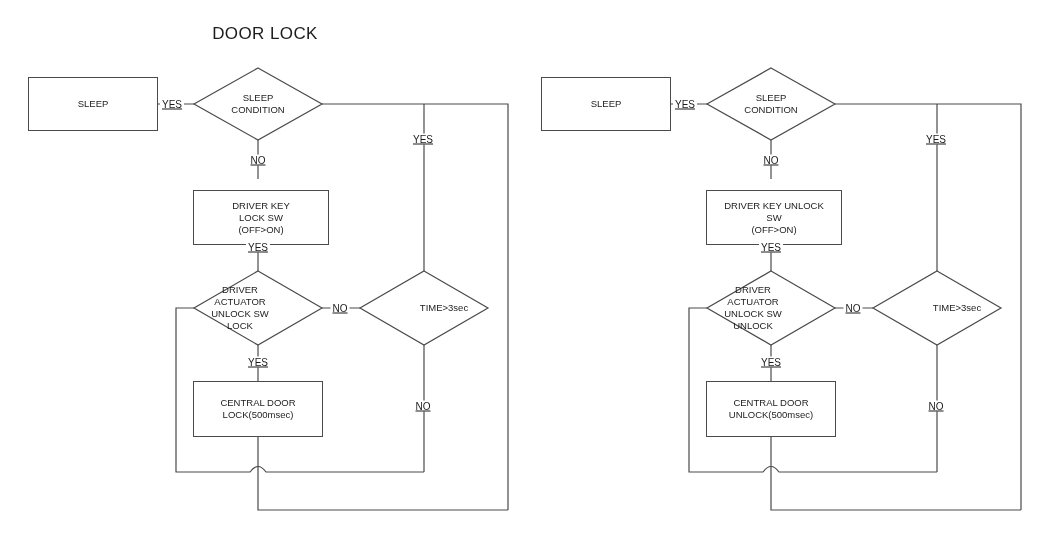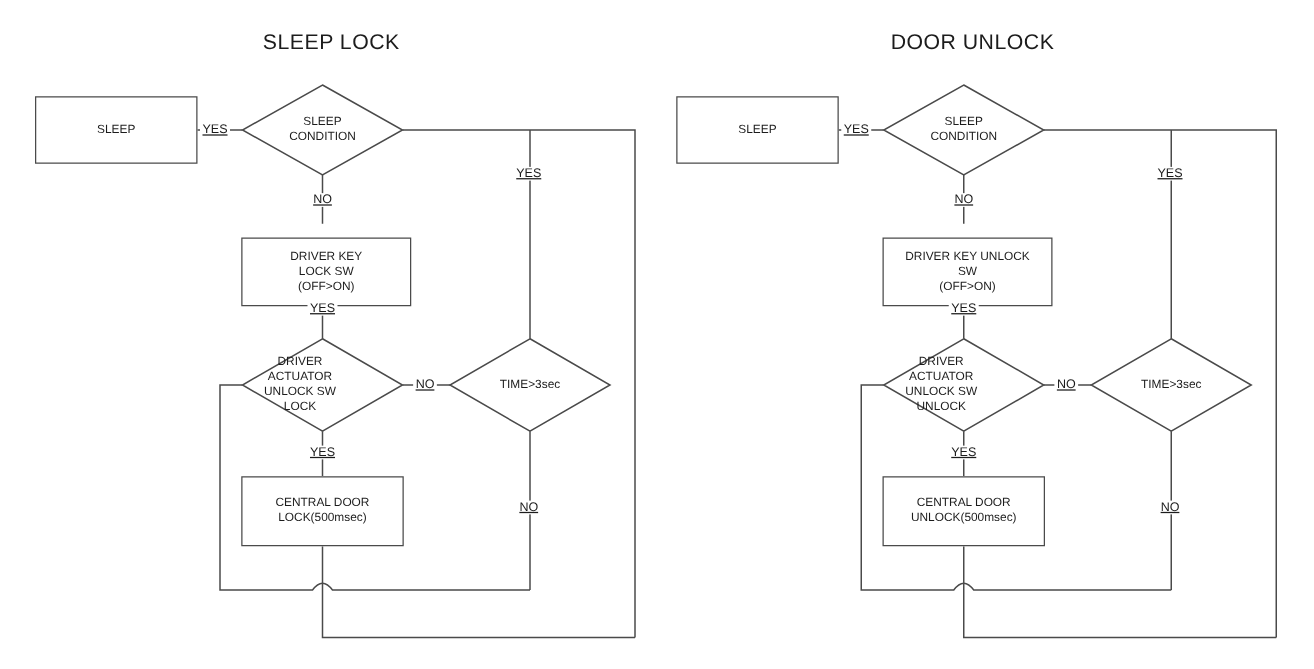--- a/index.html
+++ b/index.html
@@ -31,21 +31,21 @@
   .n-key     { left: 193px; top: 179px; width: 136px; height: 55px; margin-top: 11px; }
   .n-central { left: 193px; top: 381px; width: 130px; height: 56px; }
   .diamond-text {
     position: absolute;
     display: flex; align-items: center; justify-content: center;
     text-align: center; font-size: 9.5px; line-height: 12px;
     color: #1c1c1c; white-space: pre-line;
   }
   .d1-text { left: 198px; top: 80px;  width: 120px; height: 48px; }
   .d2-text { left: 180px; top: 285px; width: 120px; height: 46px; }
-  .d3-text { left: 364px; top: 300px; width: 120px; height: 16px; }
+  .d3-text { left: 384px; top: 300px; width: 120px; height: 16px; }
   .edge-label {
     position: absolute; transform: translate(-50%, -50%);
     background: #ffffff; padding: 0 2px;
     font-size: 10px; line-height: 11px; color: #1c1c1c; text-decoration: underline;
   }
   .el-sleep-yes    { left: 172px; top: 104px; }
   .el-condition-no { left: 258px; top: 160px; }
   .el-key-yes      { left: 258px; top: 247px; }
   .el-actuator-no  { left: 340px; top: 308px; }
   .el-actuator-yes { left: 258px; top: 362px; }
@@ -69,21 +69,21 @@
       <path class="flow-line" d="M322 104 H508 V510"></path>
       <path class="flow-line" d="M424 104 V271"></path>
       <path class="flow-line" d="M424 345 V472"></path>
       <path class="flow-line" d="M424 472 H266 Q258 461 250 472 H176 V308 H194"></path>
       <path class="flow-line" d="M258 437 V510 H508"></path>
       <polygon class="flow-diamond" points="258,68 322,104 258,140 194,104"></polygon>
       <polygon class="flow-diamond" points="258,271 322,308 258,345 194,308"></polygon>
       <polygon class="flow-diamond" points="424,271 488,308 424,345 360,308"></polygon>
     </svg>
 
-    <div class="chart-title">SLEEP LOCK</div>
+    <div class="chart-title">DOOR LOCK</div>
 
     <div class="rect-node n-sleep">SLEEP</div>
     <div class="diamond-text d1-text">SLEEP
 CONDITION</div>
     <div class="rect-node n-key">DRIVER KEY
 LOCK SW
 (OFF&gt;ON)</div>
     <div class="diamond-text d2-text">DRIVER
 ACTUATOR
 UNLOCK SW
@@ -111,21 +111,20 @@
       <path class="flow-line" d="M322 104 H508 V510"></path>
       <path class="flow-line" d="M424 104 V271"></path>
       <path class="flow-line" d="M424 345 V472"></path>
       <path class="flow-line" d="M424 472 H266 Q258 461 250 472 H176 V308 H194"></path>
       <path class="flow-line" d="M258 437 V510 H508"></path>
       <polygon class="flow-diamond" points="258,68 322,104 258,140 194,104"></polygon>
       <polygon class="flow-diamond" points="258,271 322,308 258,345 194,308"></polygon>
       <polygon class="flow-diamond" points="424,271 488,308 424,345 360,308"></polygon>
     </svg>
 
-    <div class="chart-title">DOOR UNLOCK</div>
 
     <div class="rect-node n-sleep">SLEEP</div>
     <div class="diamond-text d1-text">SLEEP
 CONDITION</div>
     <div class="rect-node n-key">DRIVER KEY UNLOCK
 SW
 (OFF&gt;ON)</div>
     <div class="diamond-text d2-text">DRIVER
 ACTUATOR
 UNLOCK SW

